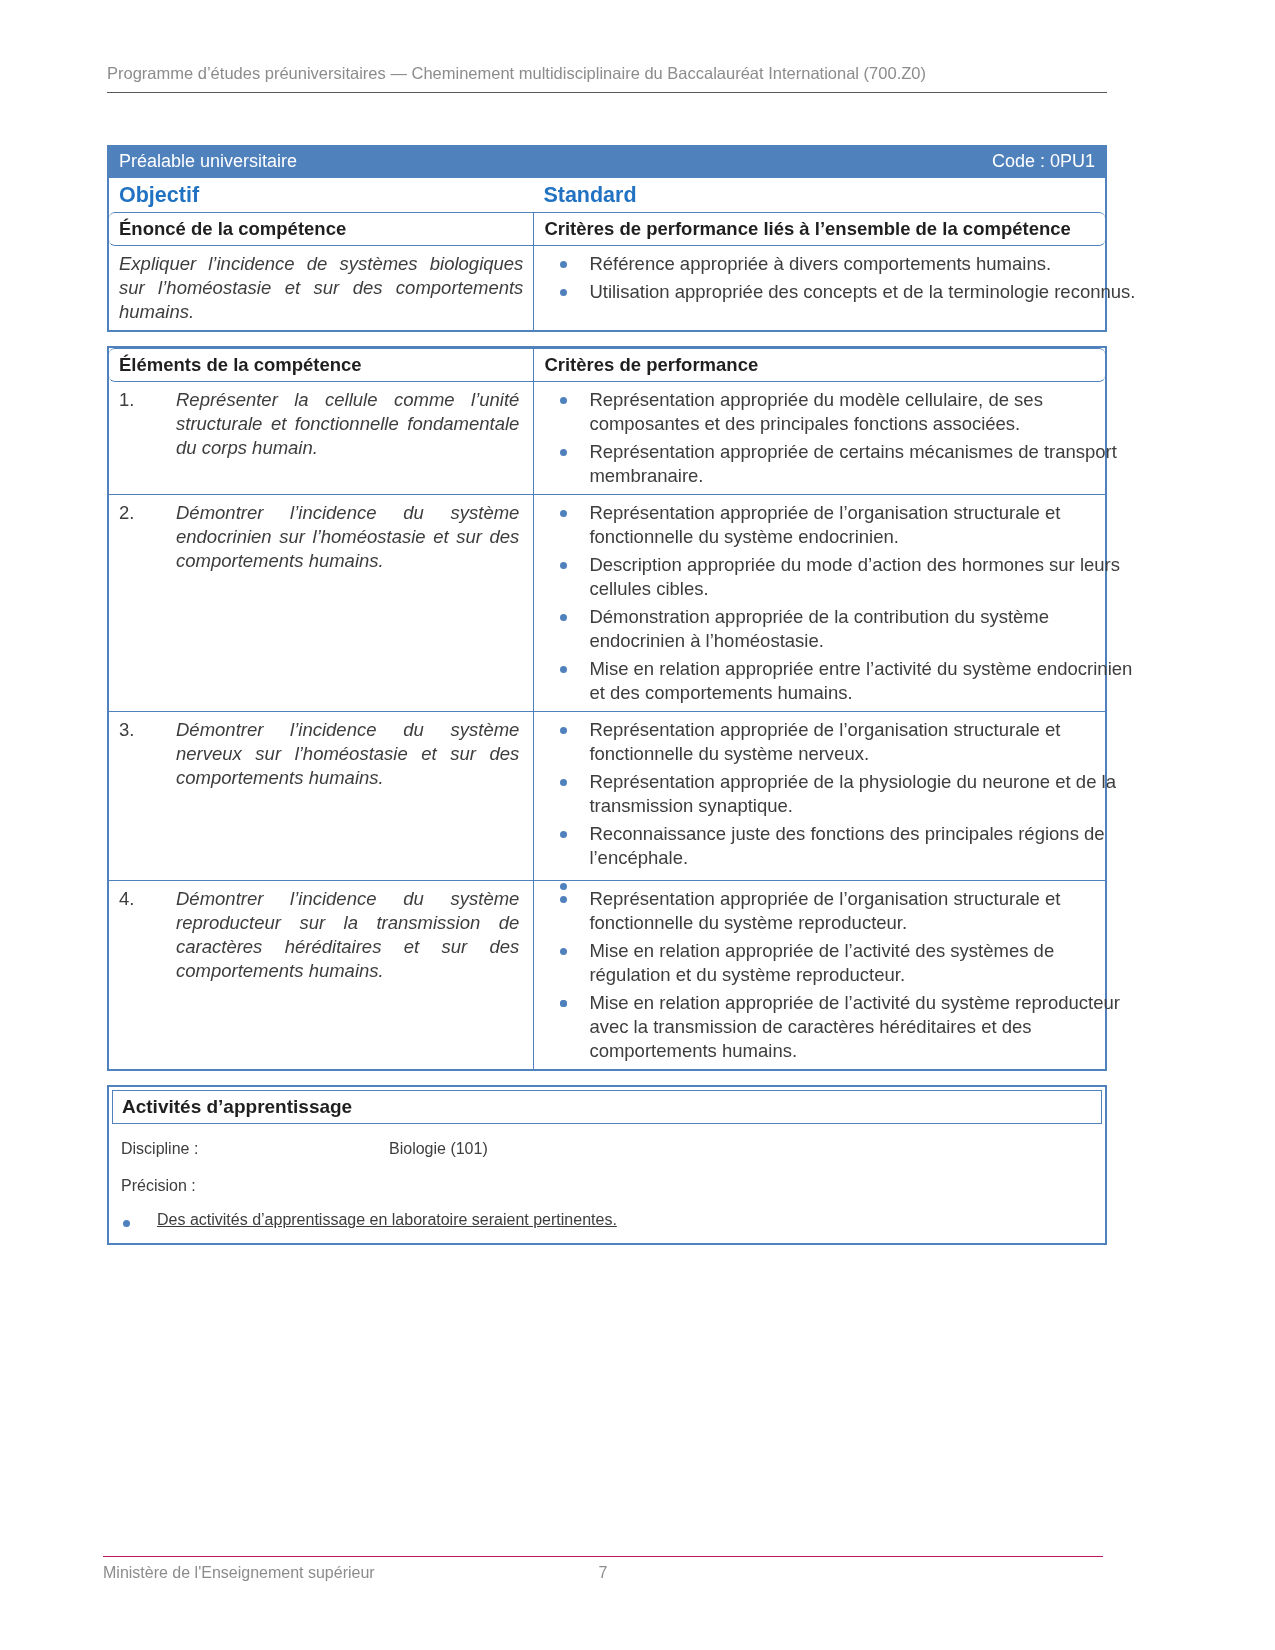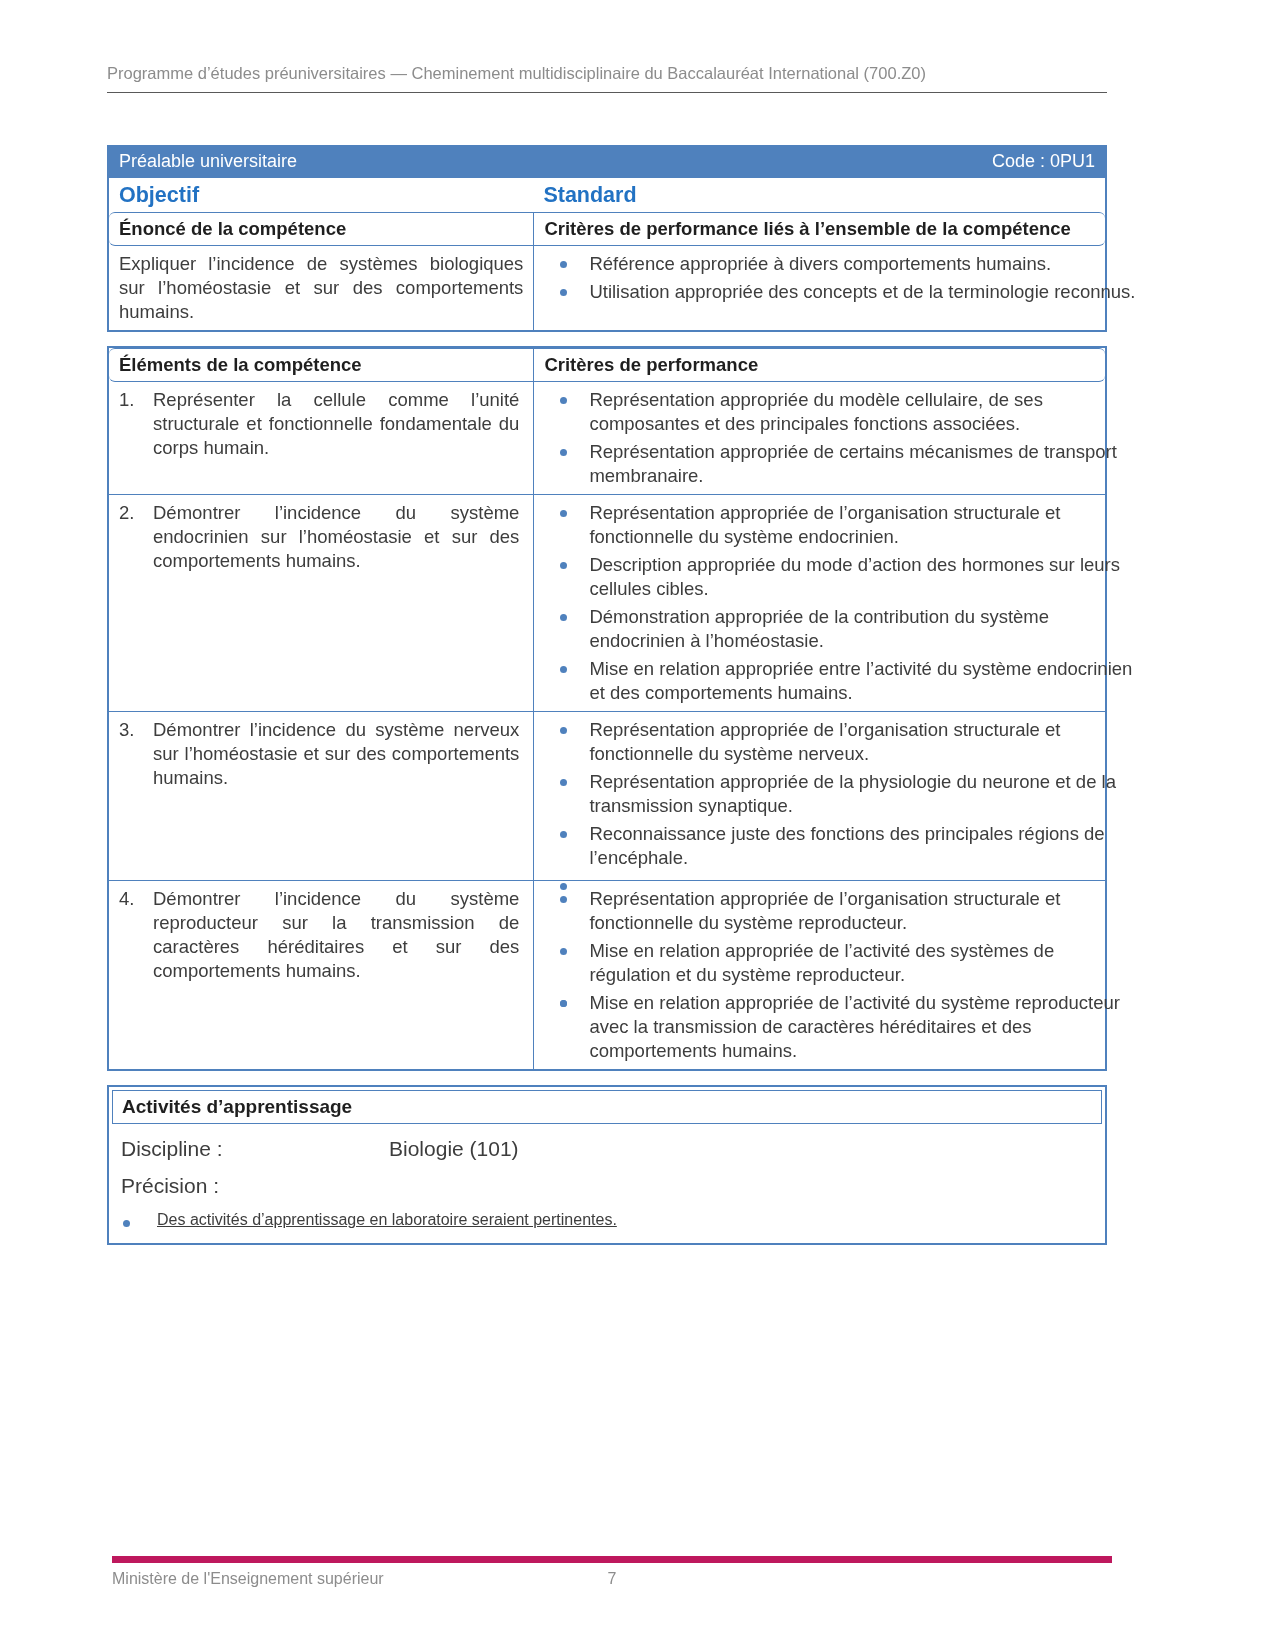--- a/index.html
+++ b/index.html
@@ -28,48 +28,48 @@
   .c2{width:59.4%;flex:none;}
   .div-r{border-right:1px solid var(--border-blue,#4f81bd);}
 
   .obj-std .c1,.obj-std .c2{padding:5px 10px 4px 10px;}
   .blue-head{color:var(--heading-blue,#2272c3);font-weight:bold;font-size:21.5px;}
 
   .head-row{border-top:1px solid var(--border-blue,#4f81bd);border-bottom:1px solid var(--border-blue,#4f81bd);border-radius:6px;}
   .head-row .cell{font-weight:bold;font-size:18.5px;color:#1f1f1f;padding:5px 10px;white-space:nowrap;line-height:22px;}
 
   .cell{padding:6px 10px;font-size:18.5px;line-height:24px;}
-  .just{text-align:justify;}
+  .just{text-align:justify;font-style:italic;}
 
   .bullets{list-style:none;margin:0;padding:0;}
   .bullets li{position:relative;padding-left:45px;margin-bottom:4px;}
   .bullets li:last-child{margin-bottom:0;}
   .bullets .dot{
     position:absolute;left:16px;top:9px;width:7px;height:7px;border-radius:50%;
     background:var(--bullet-blue,#4f81bd);
   }
 
   .tbl-elements .body-row + .body-row{border-top:1px solid var(--border-blue,#4f81bd);}
   .elem-left{display:flex;}
   .num{width:34px;flex:none;}
-  .etext{flex:1;padding-right:4px;}
+  .etext{flex:1;padding-right:4px;margin-left:23px;}
 
   
   .act-header{
     border:1px solid var(--border-blue,#4f81bd);margin:3px;
     padding:5px 9px;font-weight:bold;font-size:19px;color:#1f1f1f;
   }
   .act-body{padding:10px 12px 14px 12px;}
-  .act-row{display:flex;margin-bottom:13px;font-size:21px;line-height:24px;}
+  .act-row{display:flex;margin-bottom:13px;font-size:16px;line-height:24px;}
   .act-label{width:268px;flex:none;}
   .act-bullets li{padding-left:36px;margin-top:3px;text-decoration:underline;}
   .act-bullets .dot{left:2px;}
 
   
-  .footer{position:absolute;left:112px;width:1000px;top:1556px;border-top:7px solid #be185d;}
+  .footer{position:absolute;left:103px;width:1000px;top:1556px;border-top:1px solid #be185d;}
   .footer-row{position:relative;padding-top:7px;color:#8c8c8c;font-size:16px;}
   .page-num{position:absolute;left:0;right:0;top:7px;text-align:center;}
 </style>
 </head>
 <body>
 
 <div class="page">
   <div class="content">
 
     <div class="doc-header">

